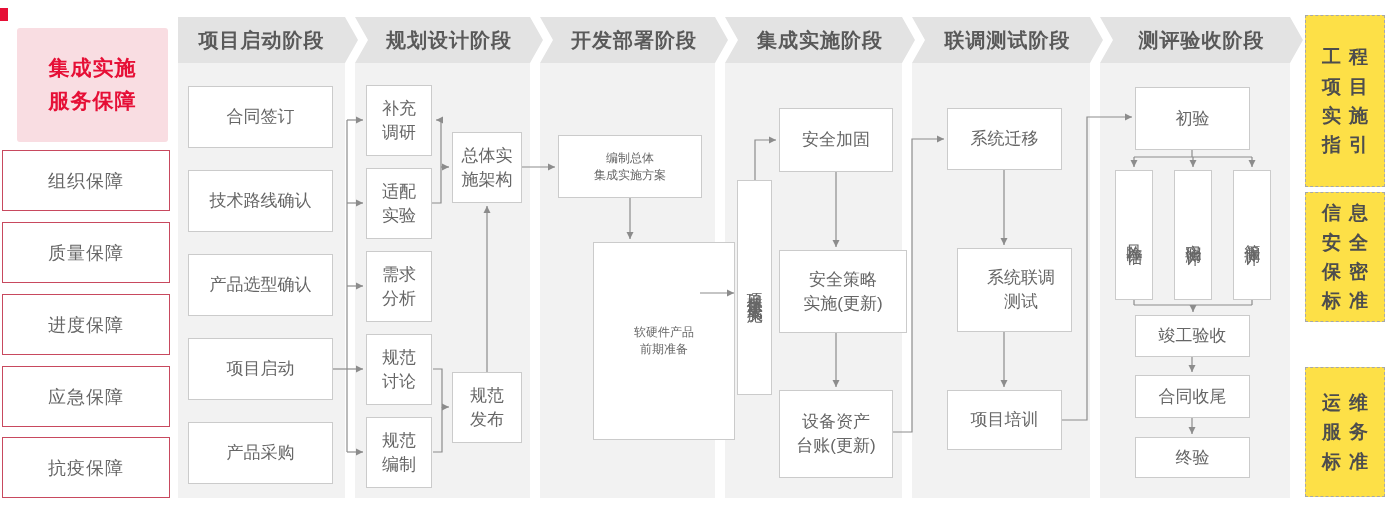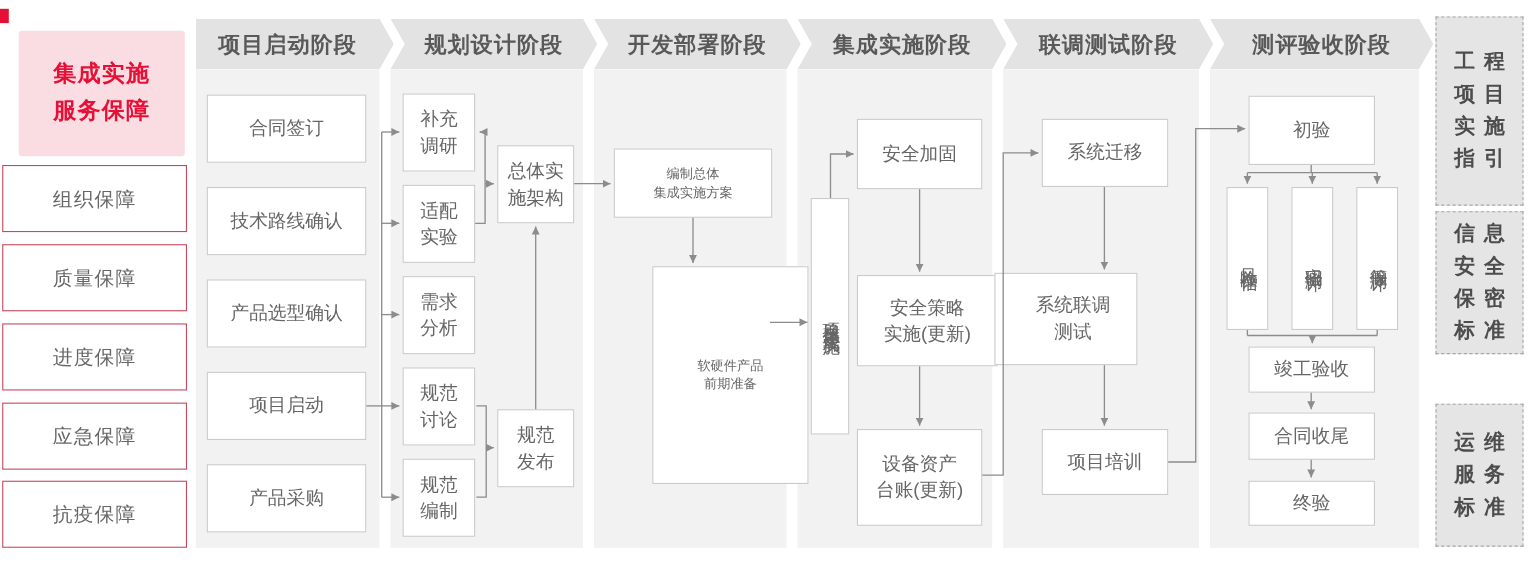--- a/index.html
+++ b/index.html
@@ -38,21 +38,21 @@
   .node.sm{font-size:12px;}
   .vnode{
     writing-mode:vertical-rl;text-orientation:upright;letter-spacing:2px;
     flex-direction:row;font-size:16px;
   }
   .lines div{white-space:nowrap;}
   
   svg.flow{position:absolute;left:0;top:0;pointer-events:none;}
   
   .rpanel{
-    position:absolute;left:1305px;width:80px;background:#e5e5e5;
+    position:absolute;left:1305px;width:80px;background:#fde047;
     border:1px dashed #a8a8a8;box-sizing:border-box;
     display:flex;flex-direction:column;align-items:center;justify-content:center;
     font-weight:bold;font-size:19px;color:#4d4d4d;
   }
   .rpanel .rp-text div{width:46px;text-align:justify;text-align-last:justify;line-height:1.55;}
 </style>
 </head>
 <body>
 
 <div class="corner-mark"></div>
@@ -152,21 +152,21 @@
 <div class="node lines" style="left:779px;top:250px;width:128px;height:83px;">
     <div>安全策略</div>
     <div>实施(更新)</div>
   </div>
 <div class="node lines" style="left:779px;top:390px;width:114px;height:88px;">
     <div>设备资产</div>
     <div>台账(更新)</div>
   </div>
 
 <div class="node" style="left:947px;top:108px;width:115px;height:62px;">系统迁移</div>
-<div class="node lines" style="left:904px;top:248px;width:130px;height:84px;padding-left:13px;">
+<div class="node lines" style="left:957px;top:248px;width:115px;height:84px;padding-left:13px;">
     <div>系统联调</div>
     <div>测试</div>
   </div>
 <div class="node" style="left:947px;top:390px;width:115px;height:60px;">项目培训</div>
 
 <div class="node" style="left:1135px;top:87px;width:115px;height:63px;">初验</div>
 <div class="node vnode" style="left:1115px;top:170px;width:38px;height:130px;">风险评估</div>
 <div class="node vnode" style="left:1174px;top:170px;width:38px;height:130px;">密码测评</div>
 <div class="node vnode" style="left:1233px;top:170px;width:38px;height:130px;">等保测评</div>
 <div class="node" style="left:1135px;top:315px;width:115px;height:42px;">竣工验收</div>

